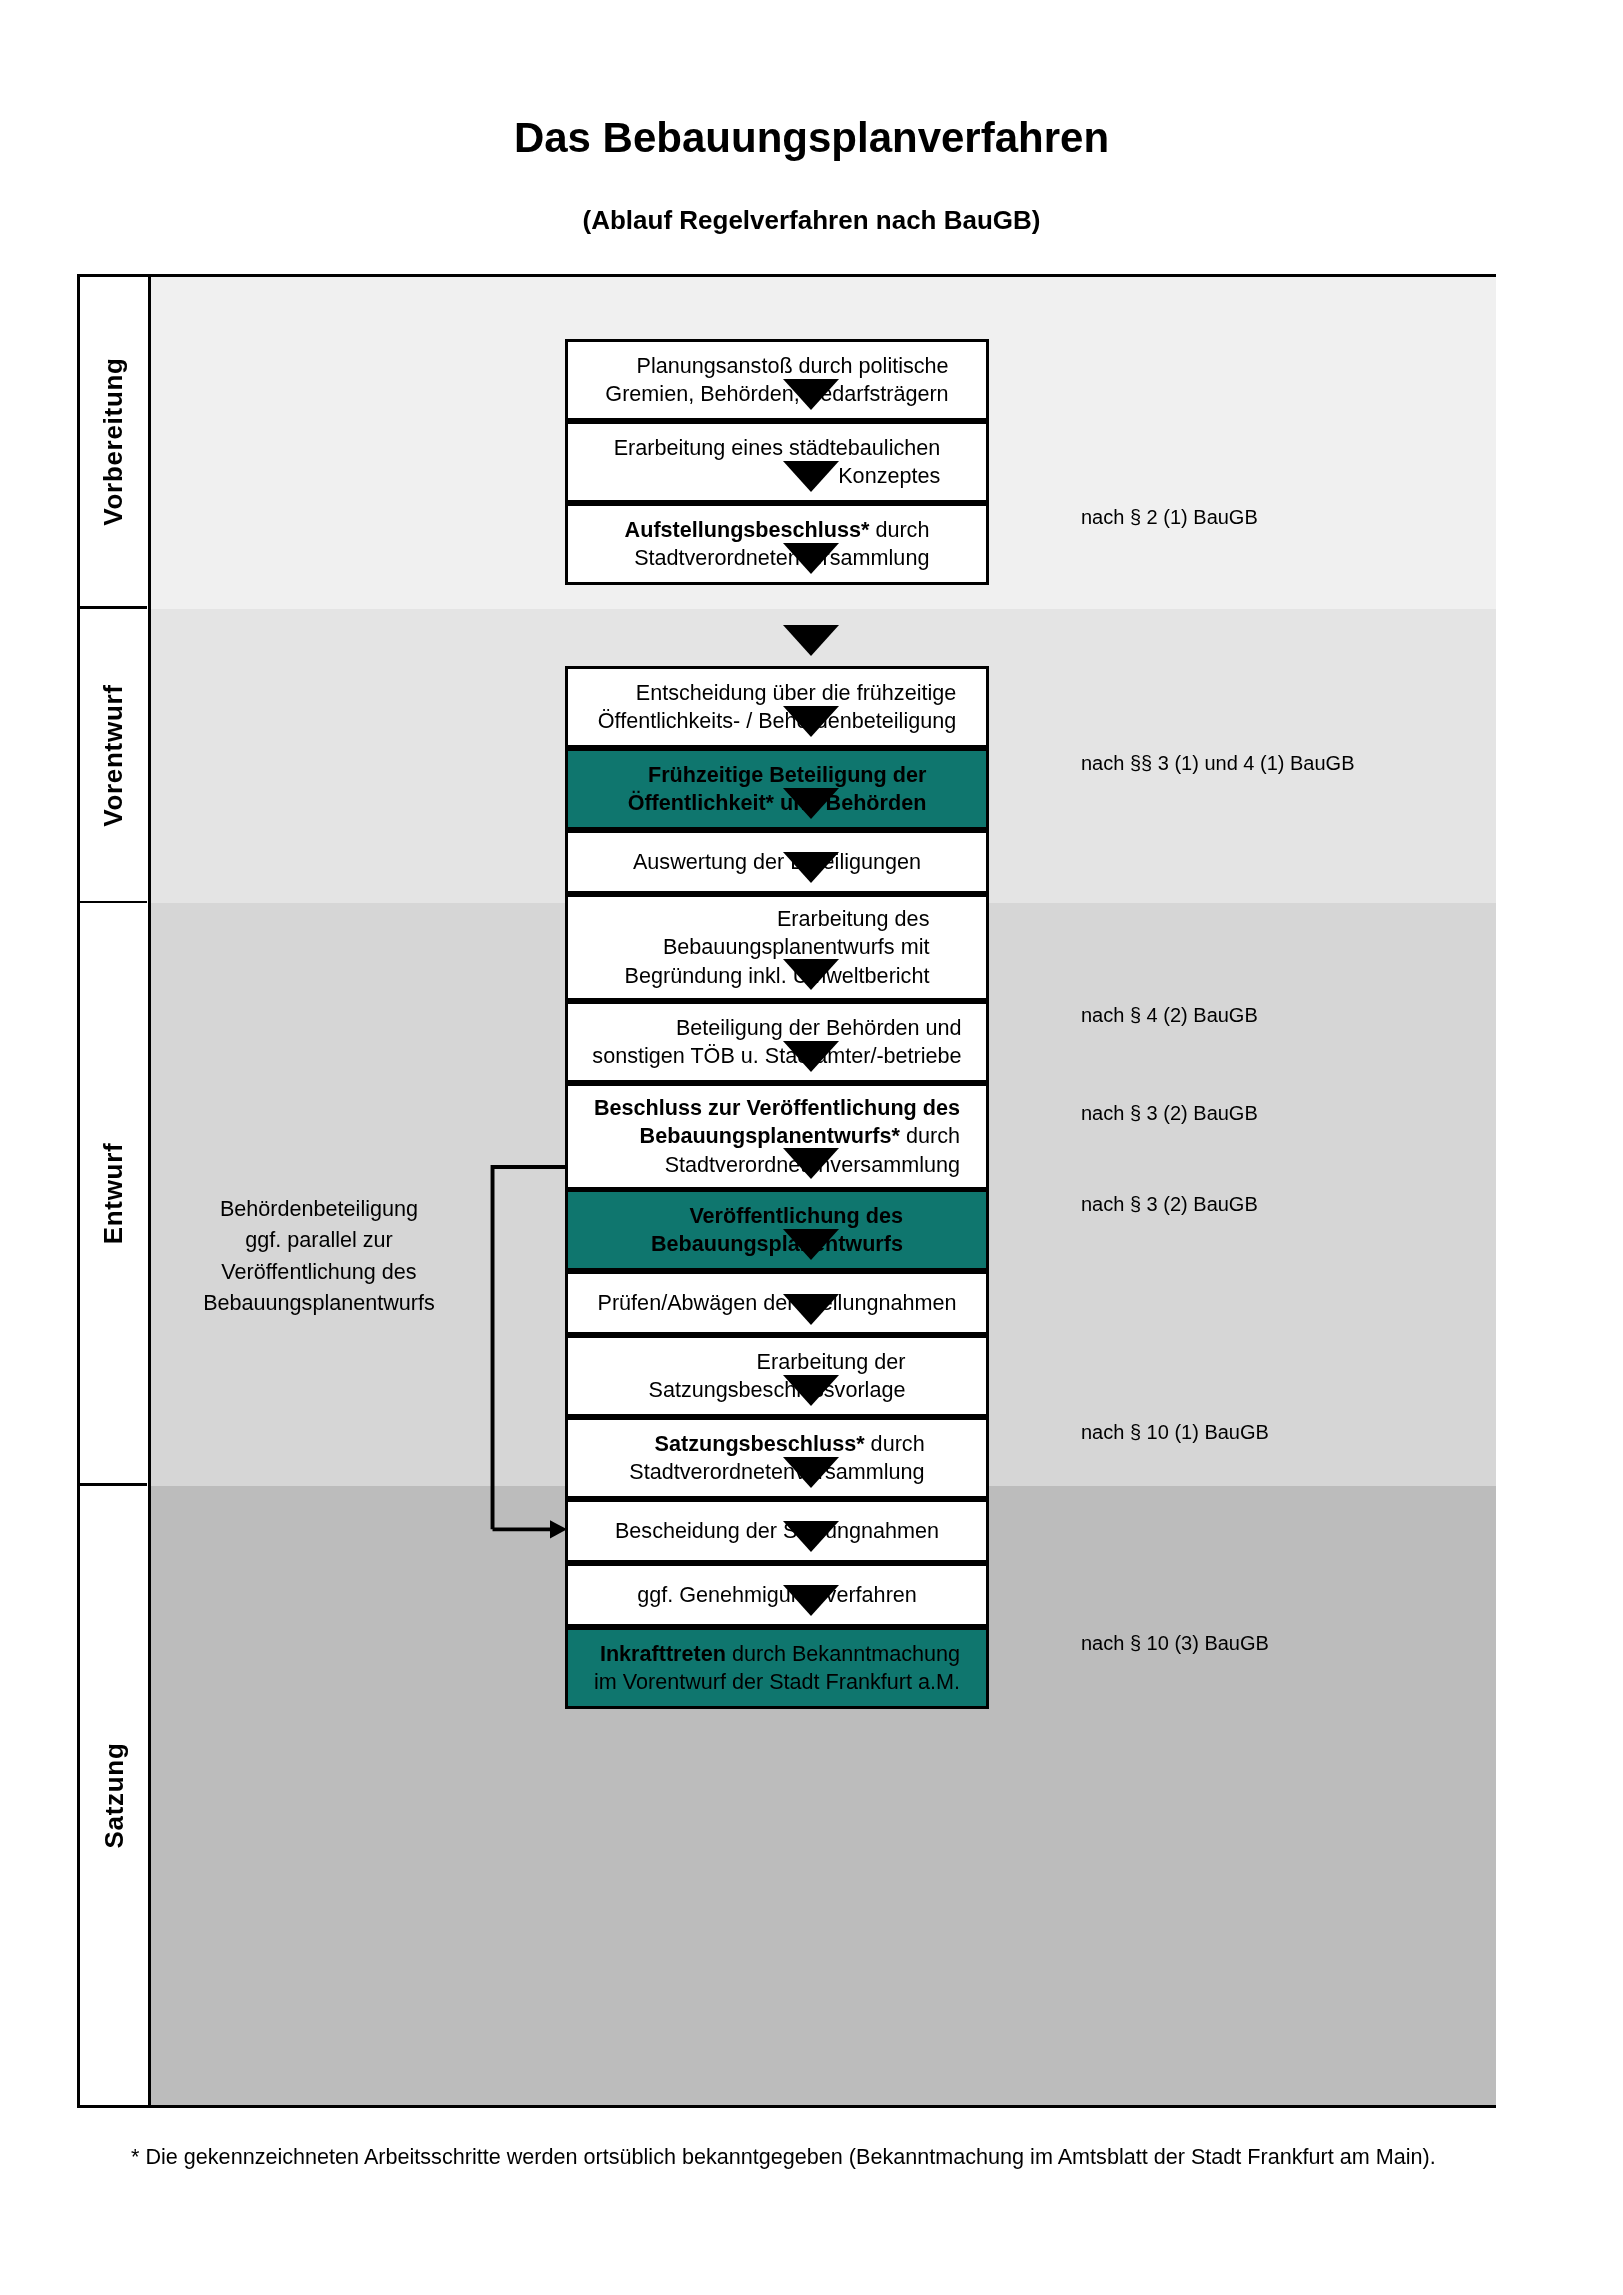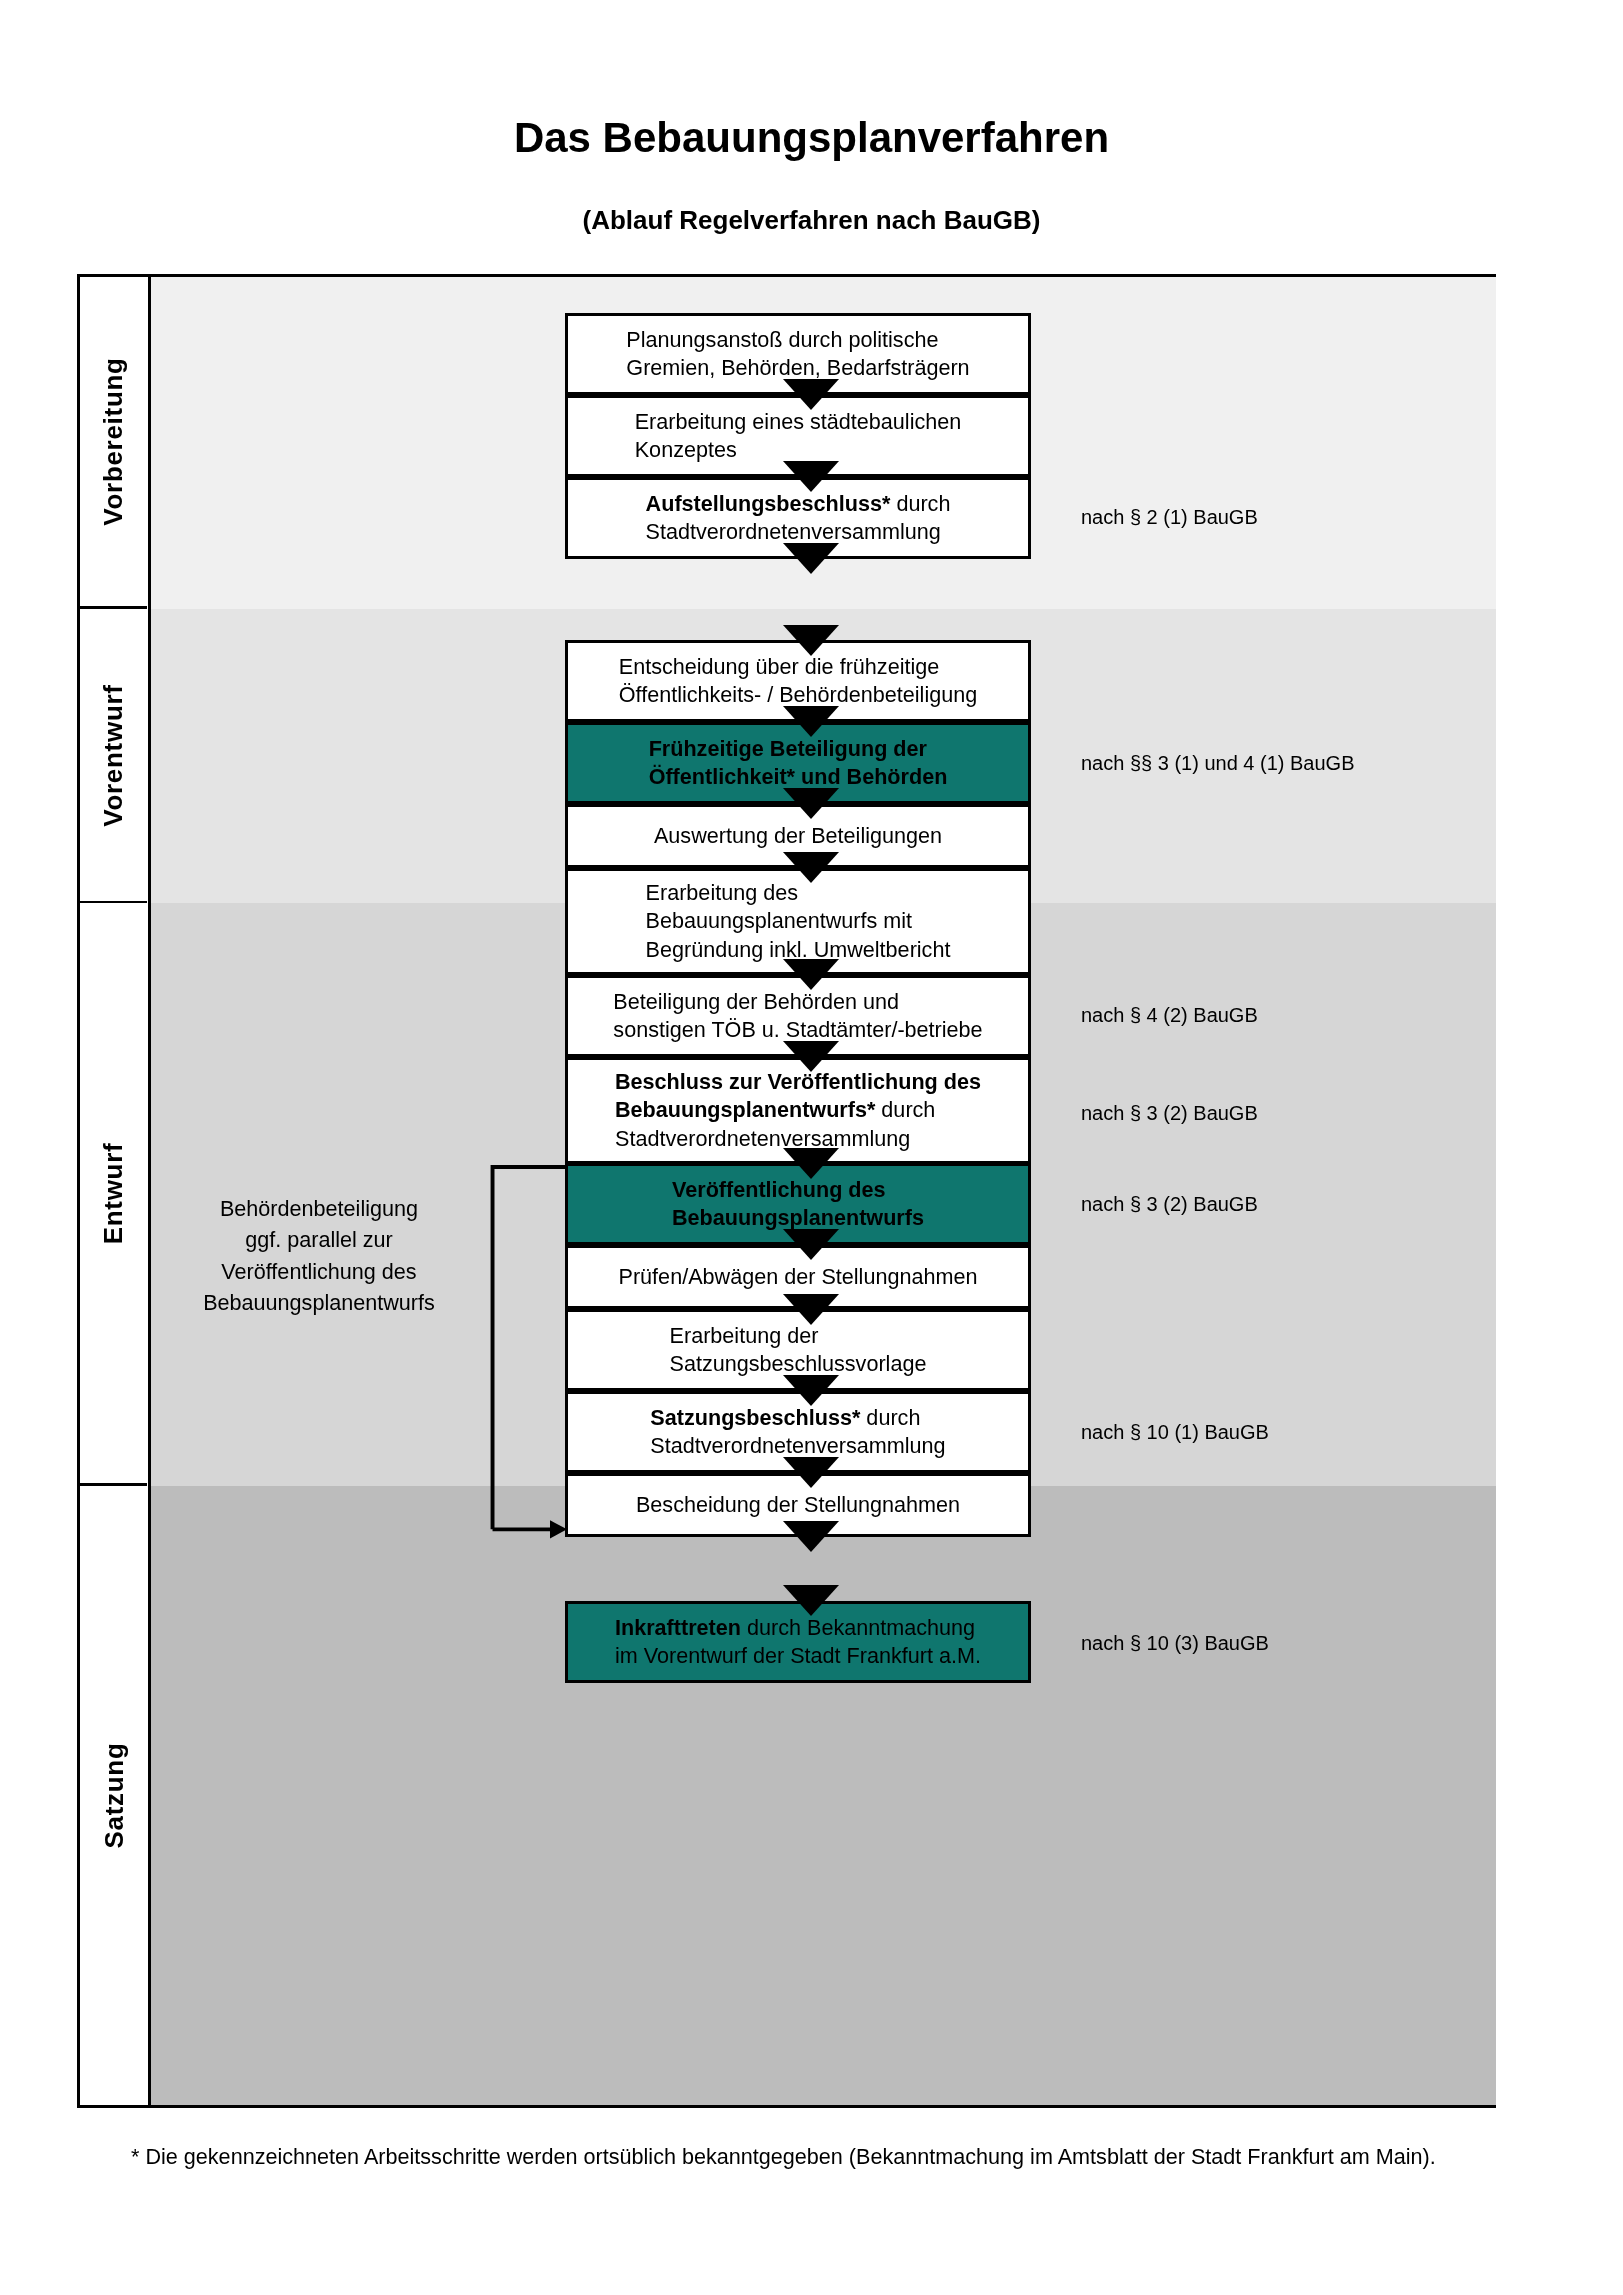--- a/index.html
+++ b/index.html
@@ -85,31 +85,32 @@
     position: absolute;
     left: 71px;
     width: 1345px;
     box-sizing: border-box;
   }
 
   
   .flow-box {
     position: absolute;
     left: 485px;          
-    width: 466px;
+    width: 424px;
     border: 3.3px solid #000000;
     background: #ffffff;
     box-sizing: border-box;
     display: flex;
     align-items: center;
     justify-content: center;
-    text-align: left;
+    text-align: right;
     font-size: 21.6px;
     line-height: 1.32;
     z-index: 3;
+    margin-top: 26px;
   }
   .flow-box.blue { background: #0f766e; }
   .flow-box p { margin: 0; padding: 0 5.2px; }
   .flow-box b { font-weight: bold; }
 
   
   .arrow {
     position: absolute;
     left: 703px;
     width: 0;
@@ -311,20 +312,25 @@
   </div>
   <div class="arrow" style="top:1180px; border-top-width:31px;"></div>
 
   <div class="flow-box" style="top:1196px; height:64px;">
     <p>
       <span>Bescheidung der Stellungnahmen</span>
     </p>
   </div>
   <div class="arrow" style="top:1244px; border-top-width:31px;"></div>
 
+  <div class="flow-box" style="top:1260px; height:64px;">
+    <p>
+      <span>ggf. Genehmigungsverfahren</span>
+    </p>
+  </div>
   <div class="arrow" style="top:1308px; border-top-width:31px;"></div>
 
   <div class="flow-box blue" style="top:1324px; height:82px;">
     <p>
       <b>Inkrafttreten</b><span> durch Bekanntmachung</span><br>
       <span>im Vorentwurf der Stadt Frankfurt a.M.</span>
     </p>
   </div>
 
   <div class="law-ref" style="top:229px;">nach § 2 (1) BauGB</div>

